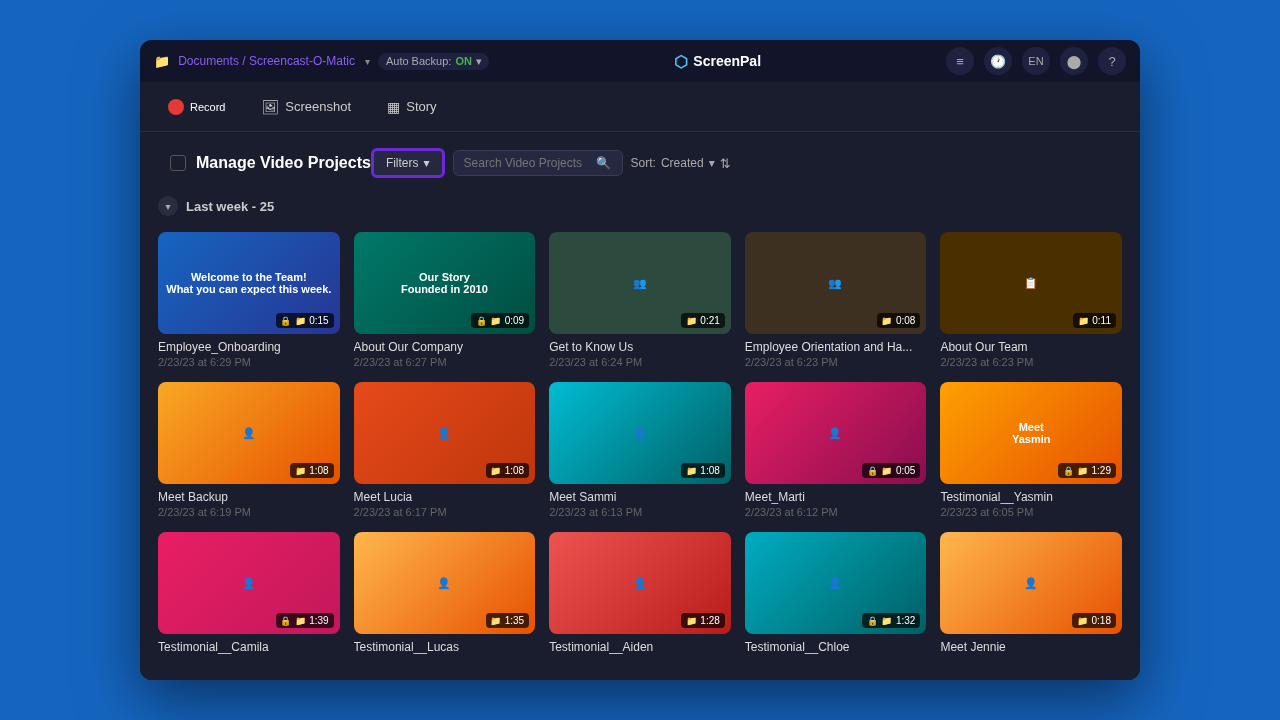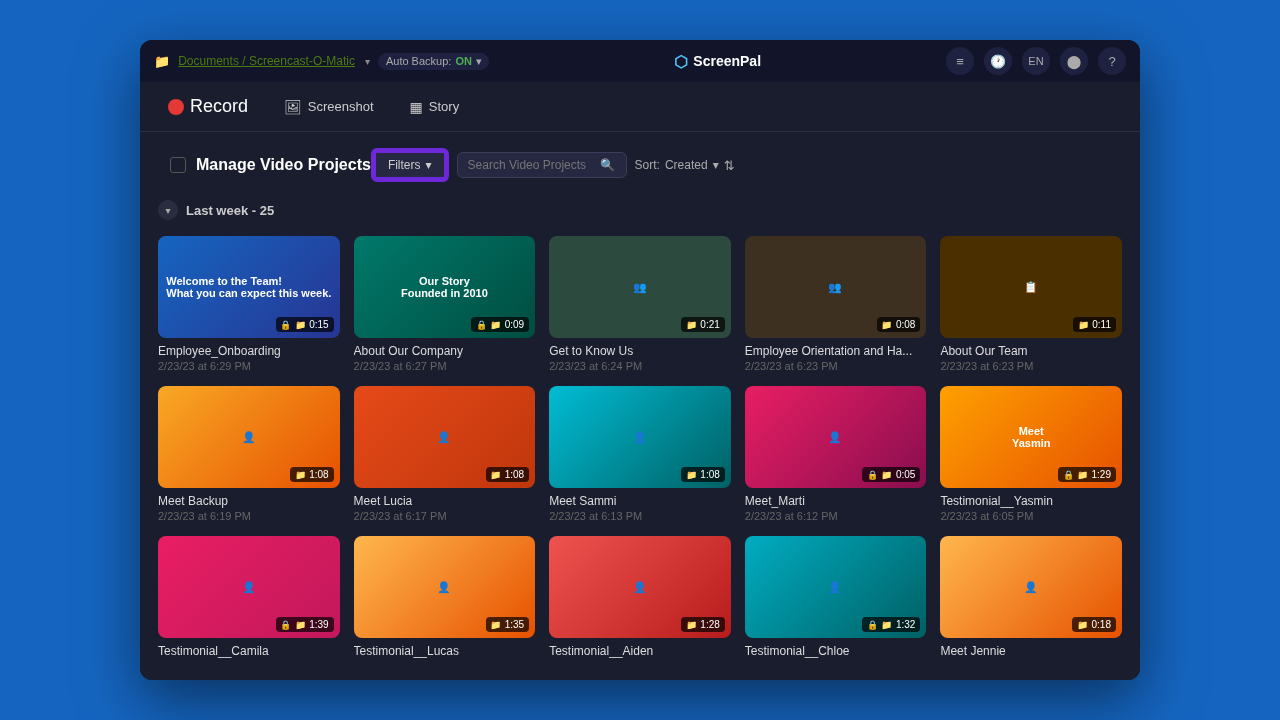--- a/index.html
+++ b/index.html
@@ -34,21 +34,21 @@
       flex-shrink: 0;
     }
     .title-bar-left {
       display: flex;
       align-items: center;
       gap: 8px;
       font-size: 12px;
       color: #ccc;
     }
     .folder-icon { color: #aaa; font-size: 13px; }
-    .path-text { color: #4d7c0f; font-size: 12px; text-decoration: underline; }
+    .path-text { color: #8b5cf6; font-size: 12px; }
     .path-caret { color: #888; font-size: 10px; margin-left: 2px; }
     .backup-badge {
       background: #1e2240;
       border-radius: 12px;
       padding: 2px 8px;
       font-size: 11px;
       color: #aaa;
       display: flex;
       align-items: center;
       gap: 4px;
@@ -142,21 +142,21 @@
     }
     .record-btn {
       display: flex;
       align-items: center;
       gap: 6px;
       padding: 5px 12px;
       background: transparent;
       border: none;
       cursor: pointer;
       color: #fff;
-      font-size: 18px;
+      font-size: 11px;
       font-weight: 500;
     }
     .record-dot {
       width: 16px;
       height: 16px;
       background: #e53935;
       border-radius: 50%;
     }
     .screenshot-btn, .story-btn {
       display: flex;
@@ -209,21 +209,21 @@
       display: flex;
       align-items: center;
       gap: 8px;
     }
     .filter-btn {
       display: flex;
       align-items: center;
       gap: 5px;
       padding: 5px 12px;
       background: #252840;
-      border: 5px solid #6d28d9;
+      border: 3px solid #6d28d9;
       border-radius: 6px;
       color: #ccc;
       font-size: 12px;
       cursor: pointer;
     }
     .search-box {
       display: flex;
       align-items: center;
       background: #252840;
       border: 1px solid #3a3d55;
@@ -419,21 +419,21 @@
     <div class="section-header">
       <div class="section-collapse">
         <span>▾</span>
       </div>
       <span class="section-title">Last week - 25</span>
     </div>
 
     <div class="video-grid" id="video-grid">
     <div class="video-card">
     <div class="video-thumb thumb-blue">
-      <div class="thumb-inner" style="padding:6px; font-size:11px; font-weight:600; white-space:pre-line;">Welcome to the Team!
+      <div class="thumb-inner" style="text-align:center; padding:6px; font-size:11px; font-weight:600; white-space:pre-line;">Welcome to the Team!
 What you can expect this week.</div>
       <div class="thumb-overlay">
         <span style="font-size:9px;">🔒</span>
               <span style="font-size:9px;">📁</span>
         <span>0:15</span>
       </div>
     </div>
     <div class="video-name">Employee_Onboarding</div>
     <div class="video-date">2/23/23 at 6:29 PM</div>
   </div>

